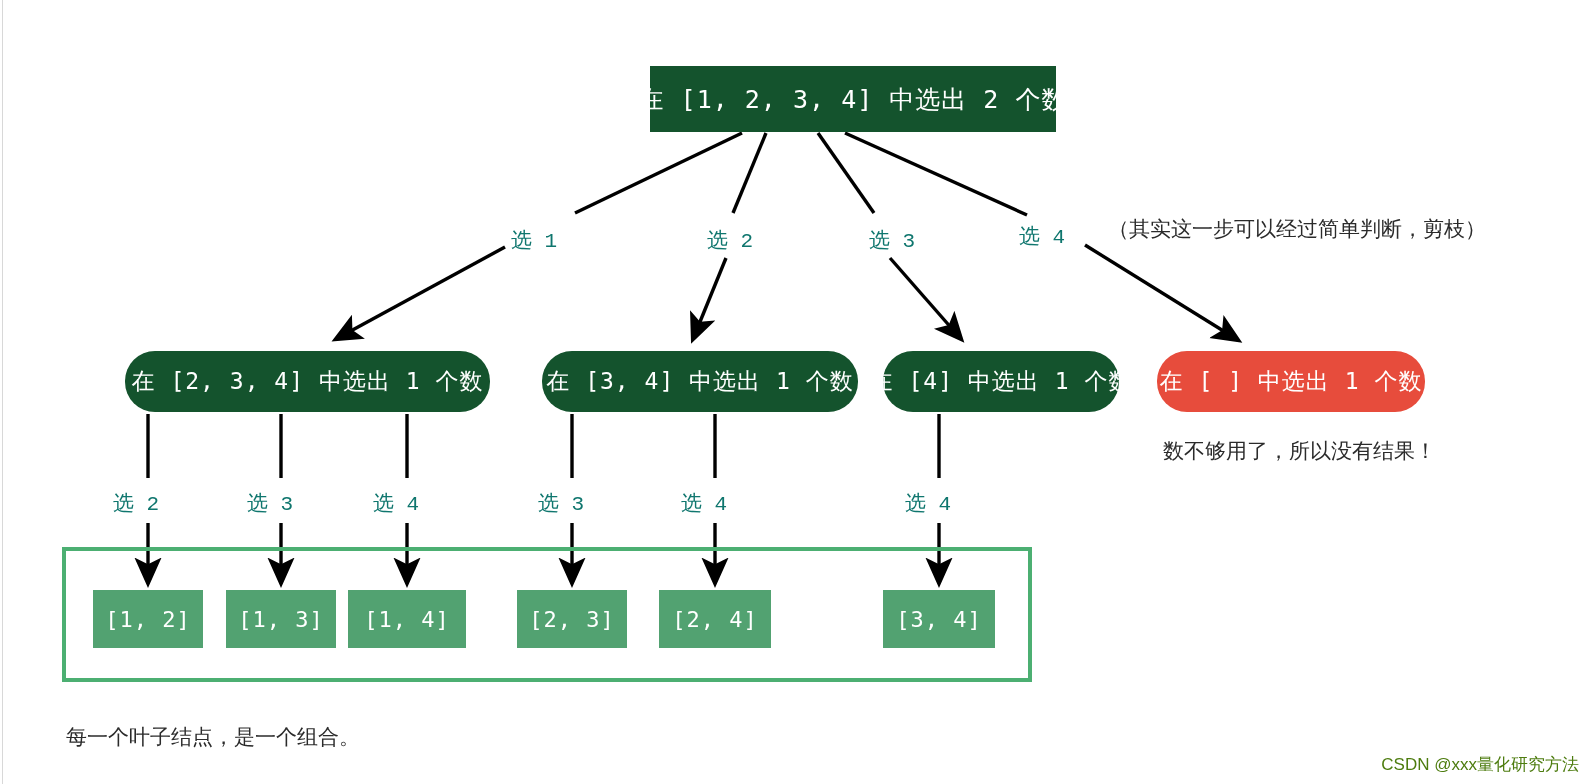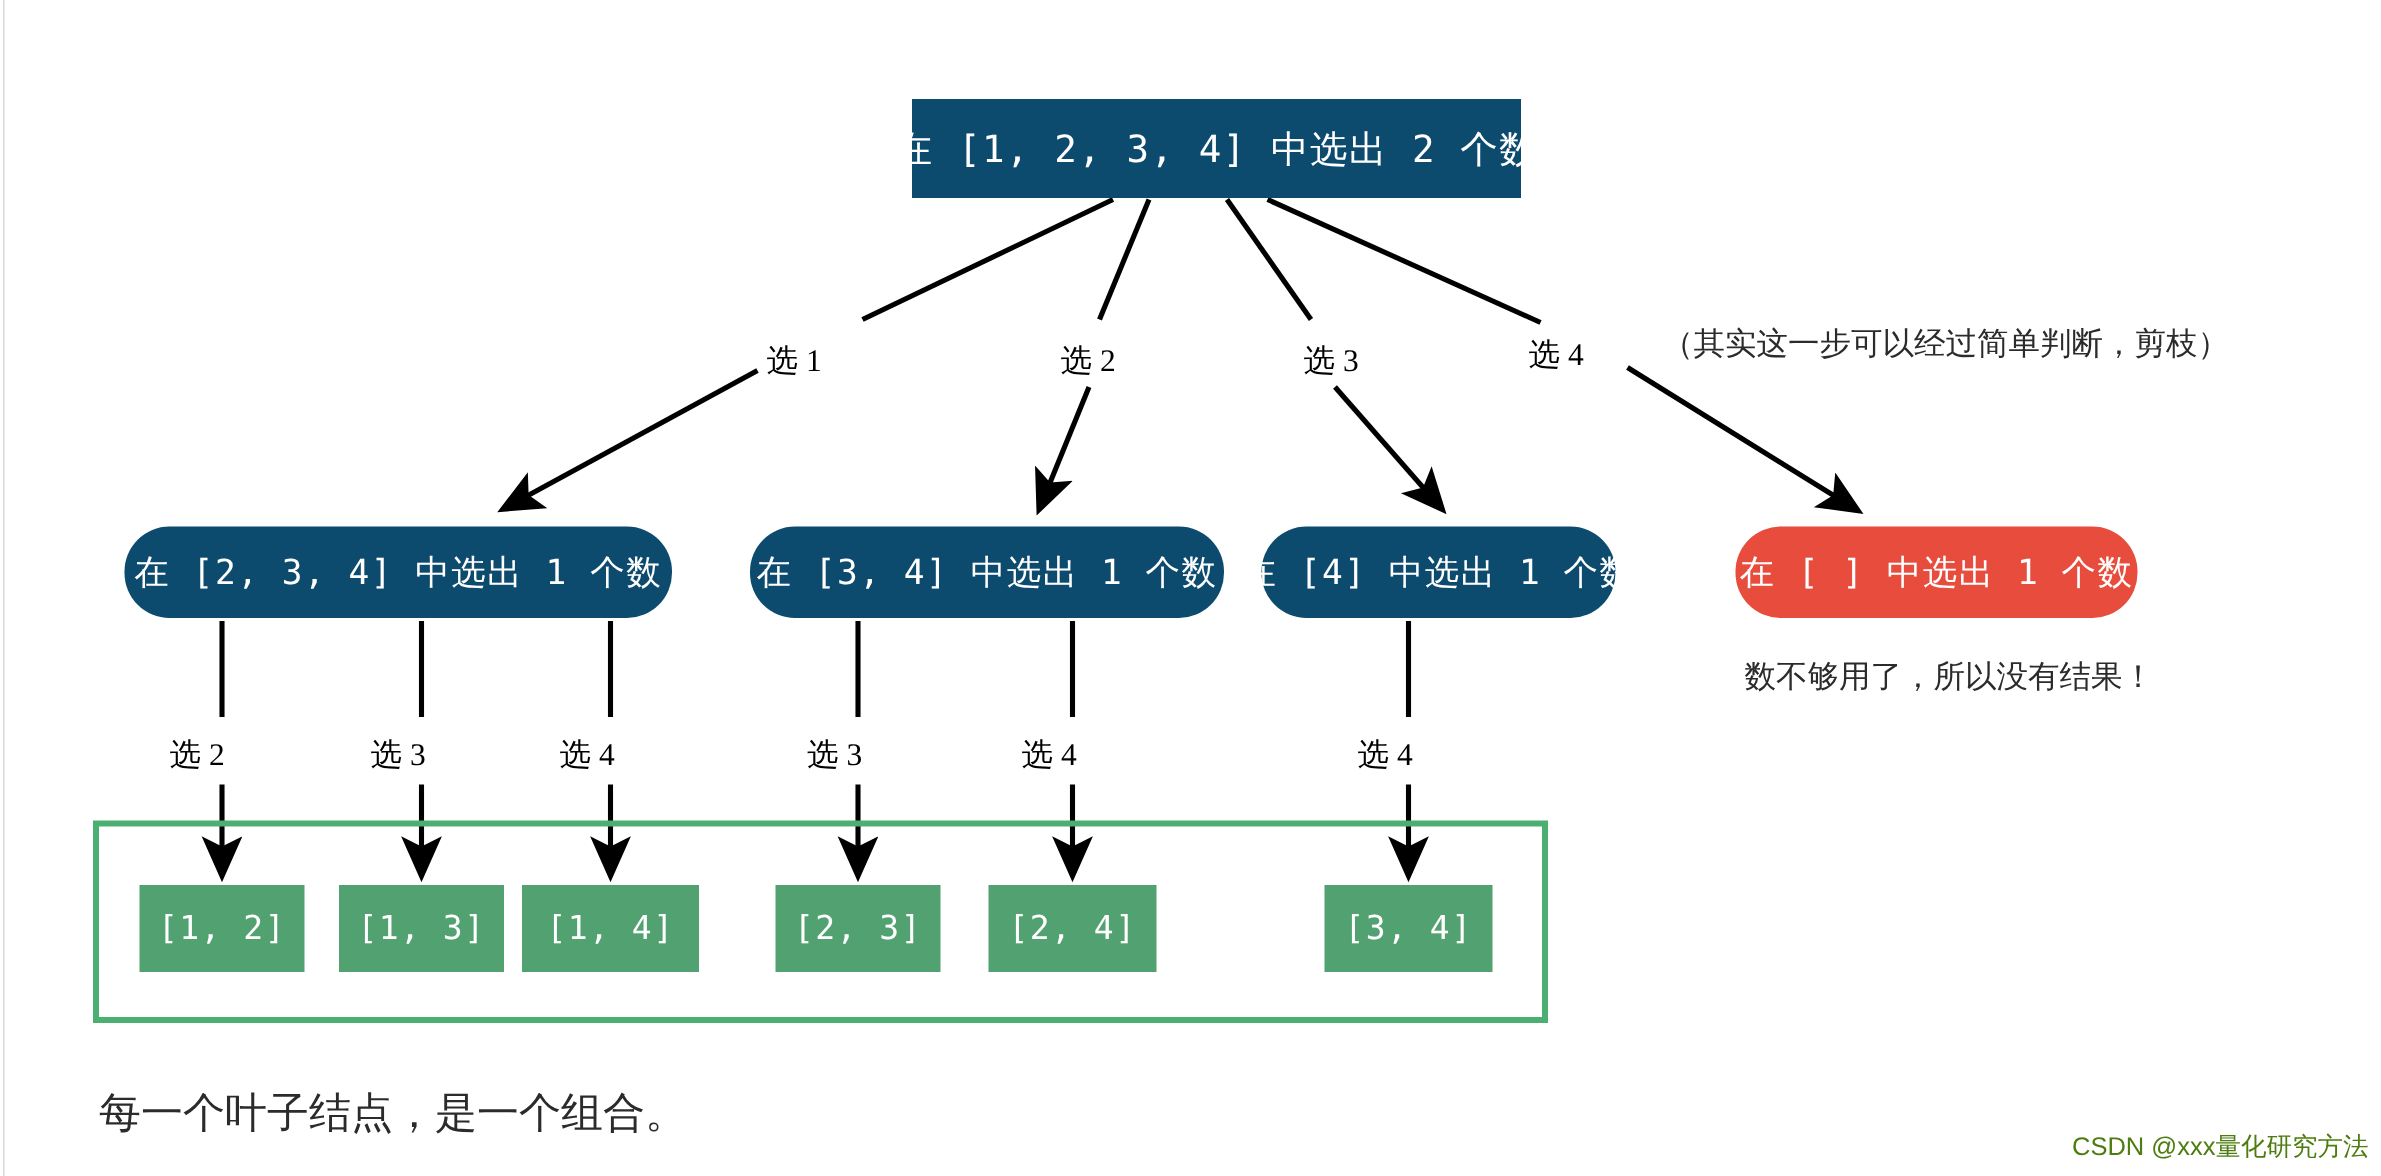--- a/index.html
+++ b/index.html
@@ -32,21 +32,21 @@
     position: absolute;
     box-sizing: border-box;
     display: flex;
     align-items: center;
     justify-content: center;
     color: #ffffff;
     font-family: "DejaVu Sans Mono", "Liberation Mono", monospace;
     letter-spacing: 1px;
     white-space: nowrap;
   }
-  .node-blue { background: #0c4a6e; }
+  .node-blue { background: #14532d; margin-left: 42px; }
   .node-red  { background: #e74c3c; }
   .node-green{ background: #52a271; }
 
   .root-node {
     left: 608px;
     top: 66px;
     width: 406px;
     height: 66px;
     font-size: 25px;
   }
@@ -57,23 +57,23 @@
     border-radius: 30px;
   }
   .leaf-node {
     top: 590px;
     height: 58px;
     font-size: 22px;
   }
 
   .edge-label {
     position: absolute;
-    font-family: Liberation Serif, serif;
-    font-size: 21px;
-    color: #000000;
+    font-family: Liberation Mono, monospace;
+    font-size: 21px;
+    color: #0f766e;
     white-space: nowrap;
   }
 
   .note {
     position: absolute;
     font-family: "Liberation Sans", "DejaVu Sans", sans-serif;
     color: #2b2b2b;
     white-space: nowrap;
   }
   #prune-note {
@@ -82,21 +82,21 @@
     font-size: 21px;
   }
   #empty-note {
     left: 1163px;
     top: 437px;
     font-size: 21px;
   }
   #leaf-caption {
     left: 66px;
     top: 723px;
-    font-size: 28px;
+    font-size: 21px;
     font-family: Liberation Serif, serif;
   }
 
   #result-frame {
     position: absolute;
     left: 62px;
     top: 547px;
     width: 970px;
     height: 135px;
     border: 4px solid #4caf72;

